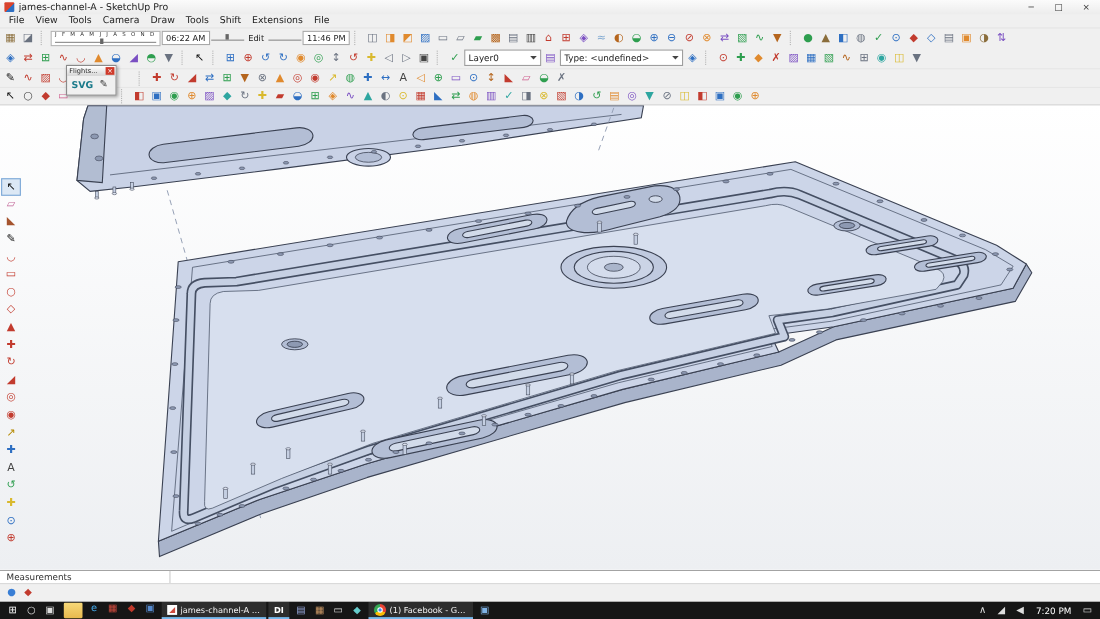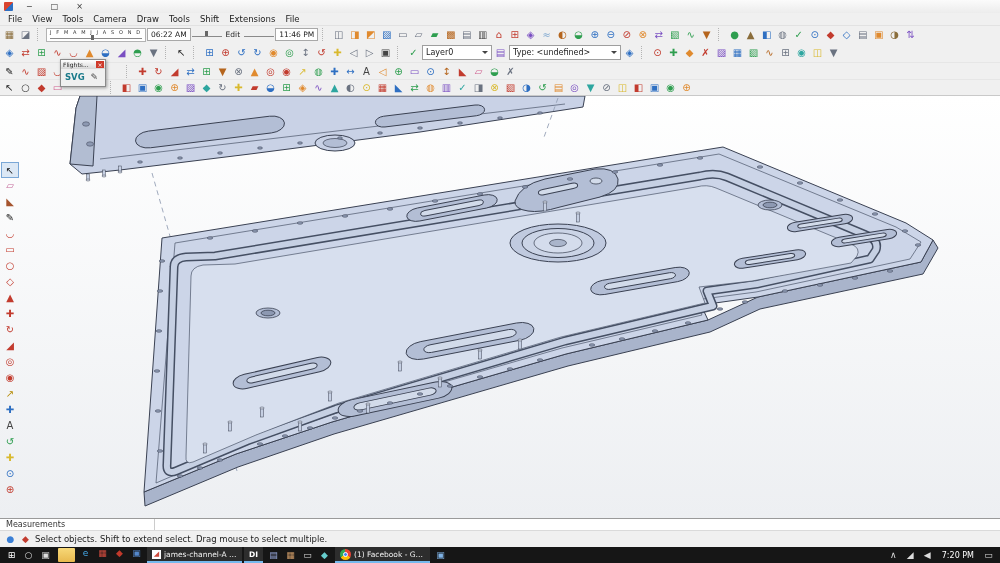--- a/index.html
+++ b/index.html
@@ -44,21 +44,21 @@
   .dd .arr { width:0; height:0; border:3px solid transparent; border-top-color:#444; margin-top:3px; }
   .dd-layer { width:70px; } .dd-type { width:112px; }
 
   
   .flights { position:absolute; top:59px; left:60px; width:46px; z-index:6;
     background:#f0f0f0; border:1px solid #8a8a8a; box-shadow:1px 1px 3px rgba(0,0,0,.35); }
   .fl-head { height:9px; background:linear-gradient(#ffffff,#d6d6d6); display:flex;
     align-items:center; justify-content:space-between; padding:0 1px 0 2px; font-size:6px; }
   .fl-close { width:8px; height:7px; background:#cf3a2a; color:#fff; font-size:6px;
     line-height:7px; text-align:center; }
-  .fl-body { display:flex; gap:4px; padding:3px 4px; }
+  .fl-body { display:flex; align-items:center; gap:4px; padding:3px 4px; }
   .fl-svg { color:#1a7a8a; font-weight:bold; font-size:8.5px; }
   .fl-body .tbicon { width:11px; height:11px; line-height:11px; font-size:9px; }
 
   
   .viewport { position:relative; height:422px; background:#fff; }
   .viewport svg { display:block; }
   .palette { position:absolute; left:1px; top:66px; width:20px; display:flex;
     flex-direction:column; z-index:5; }
   .paltool { width:18px; height:16px; font-size:10px; line-height:16px; text-align:center; }
   .paltool:first-child { border:1px solid #7aa7d6; background:#dce8f5; }
@@ -90,20 +90,21 @@
   .folder { width:12px; height:9px; background:linear-gradient(#f7d878,#e8b94e);
     border-radius:1px; margin:2px; text-indent:-999px; overflow:hidden;}
   .tb-flex { flex:1; }
   .tray-time { font-size:8px; color:#fff; padding:0 4px; white-space:nowrap; }
 </style>
 </head>
 <body>
 
 <div class="titlebar">
   <span class="sk-logo"></span>
+  <span class="title">james-channel-A - SketchUp Pro</span>
   <span class="wctrls">
       <span class="tbicon" style="color: rgb(51, 51, 51);">─</span>
       <span class="tbicon" style="color: rgb(51, 51, 51);">□</span>
       <span class="tbicon" style="color: rgb(51, 51, 51);">×</span>
     </span>
 </div>
 
 <div class="menubar">
     <span class="menu-item">File</span>
     <span class="menu-item">View</span>
@@ -600,21 +601,20 @@
   <div class="meas-box">
     <span>Measurements</span>
   </div>
 </div>
 
 <div class="hintbar">
   <span style="display:flex;gap:2px;">
       <span class="tbicon" style="color: rgb(58, 127, 213);">●</span>
       <span class="tbicon" style="color: rgb(194, 59, 46);">◆</span>
     </span>
-  <span class="hint-text">Select objects. Shift to extend select. Drag mouse to select multiple.</span>
 </div>
 
 <div class="taskbar">
   <span style="display:flex;">
       <span class="tbicon" style="color: rgb(255, 255, 255);">⊞</span>
       <span class="tbicon" style="color: rgb(221, 221, 221);">○</span>
       <span class="tbicon" style="color: rgb(221, 221, 221);">▣</span>
     </span>
   <span style="display:flex;">
       <span class="tbicon folder" style="color: rgb(243, 198, 78);"></span>

